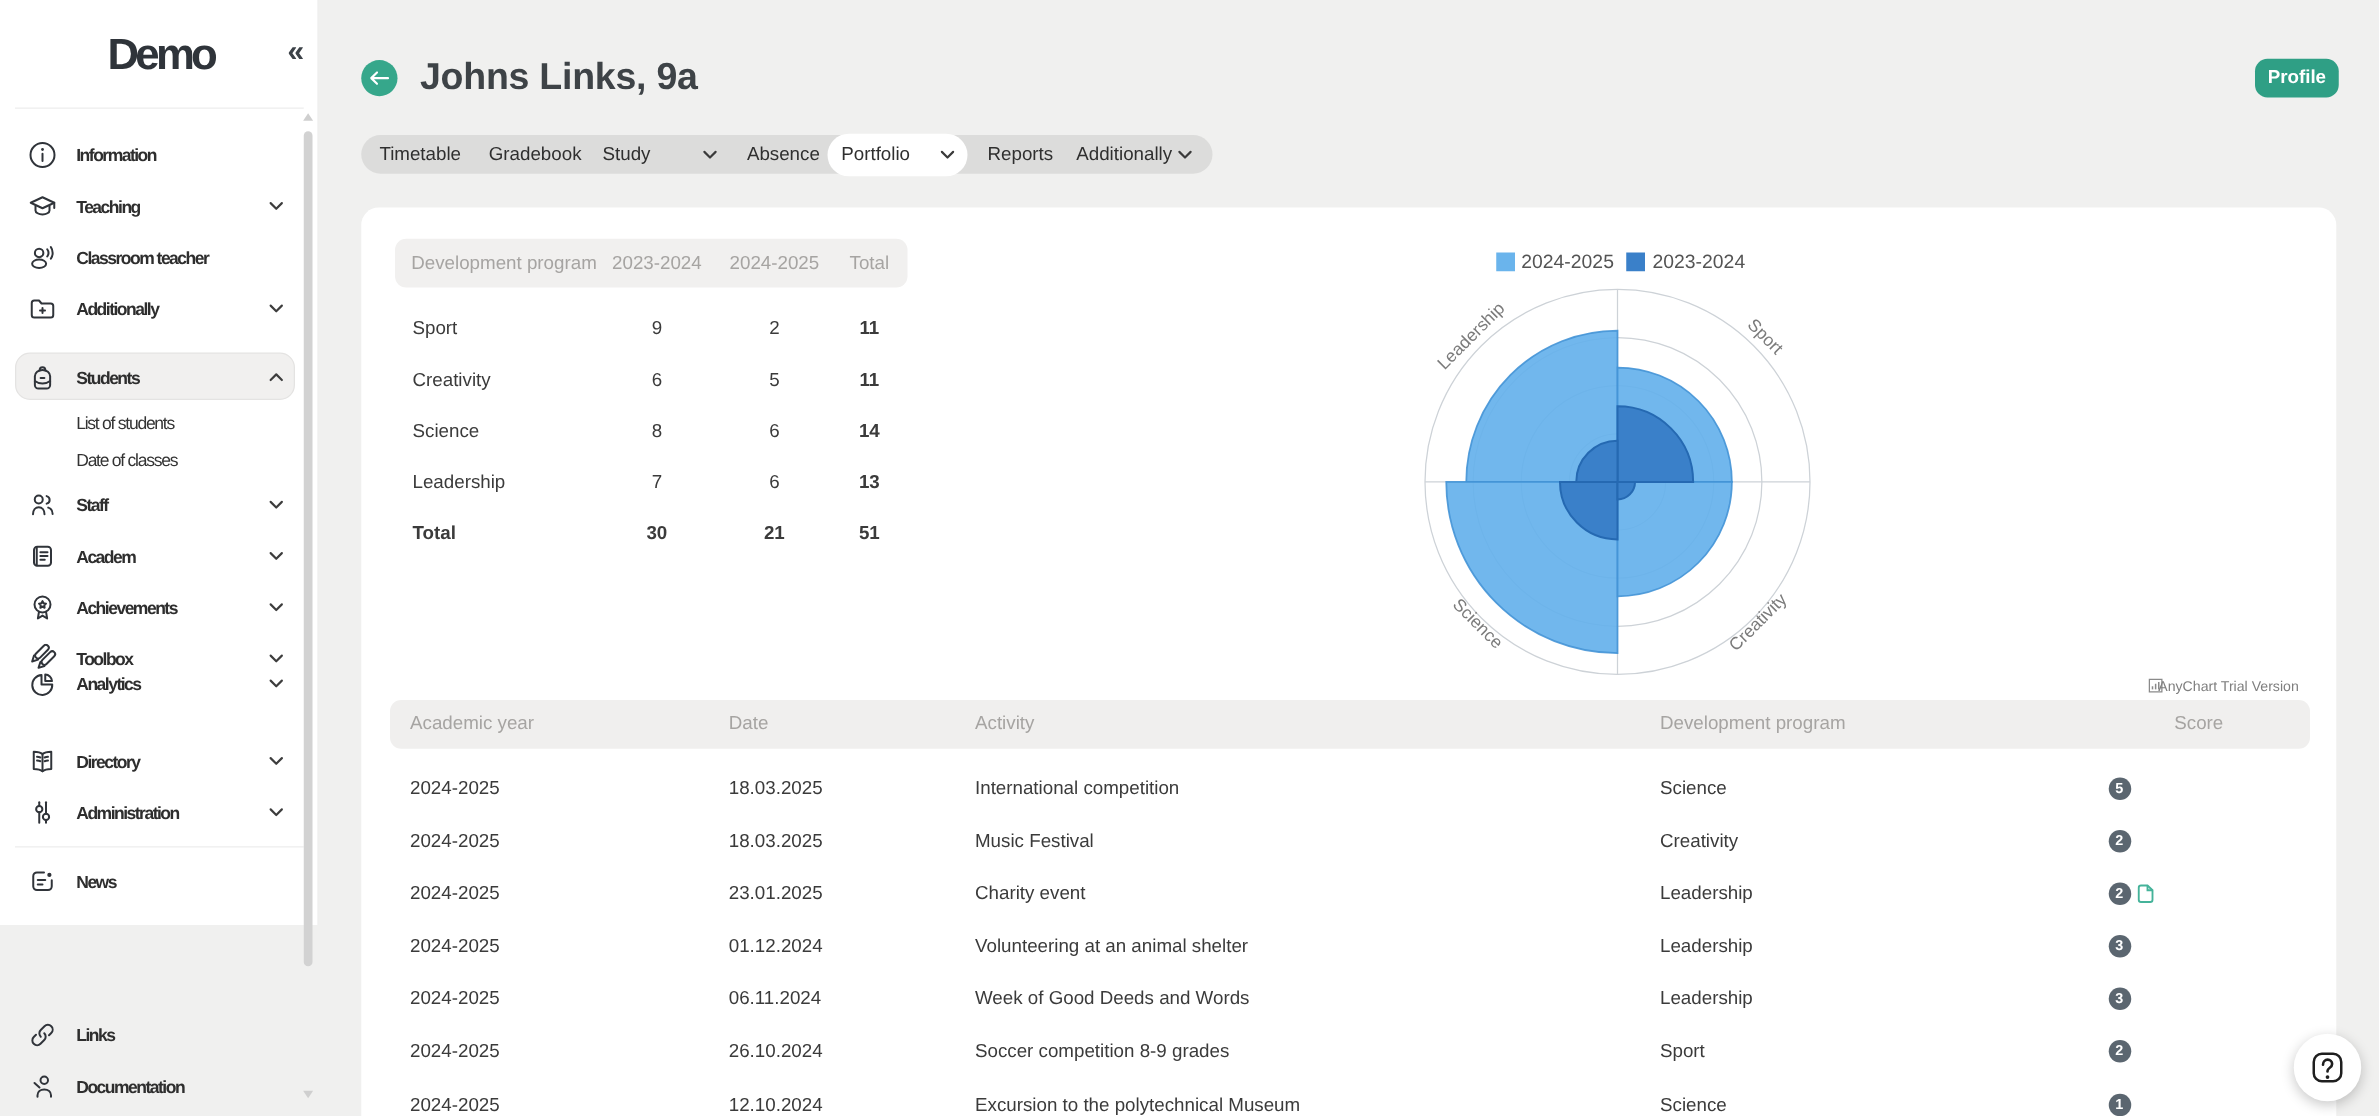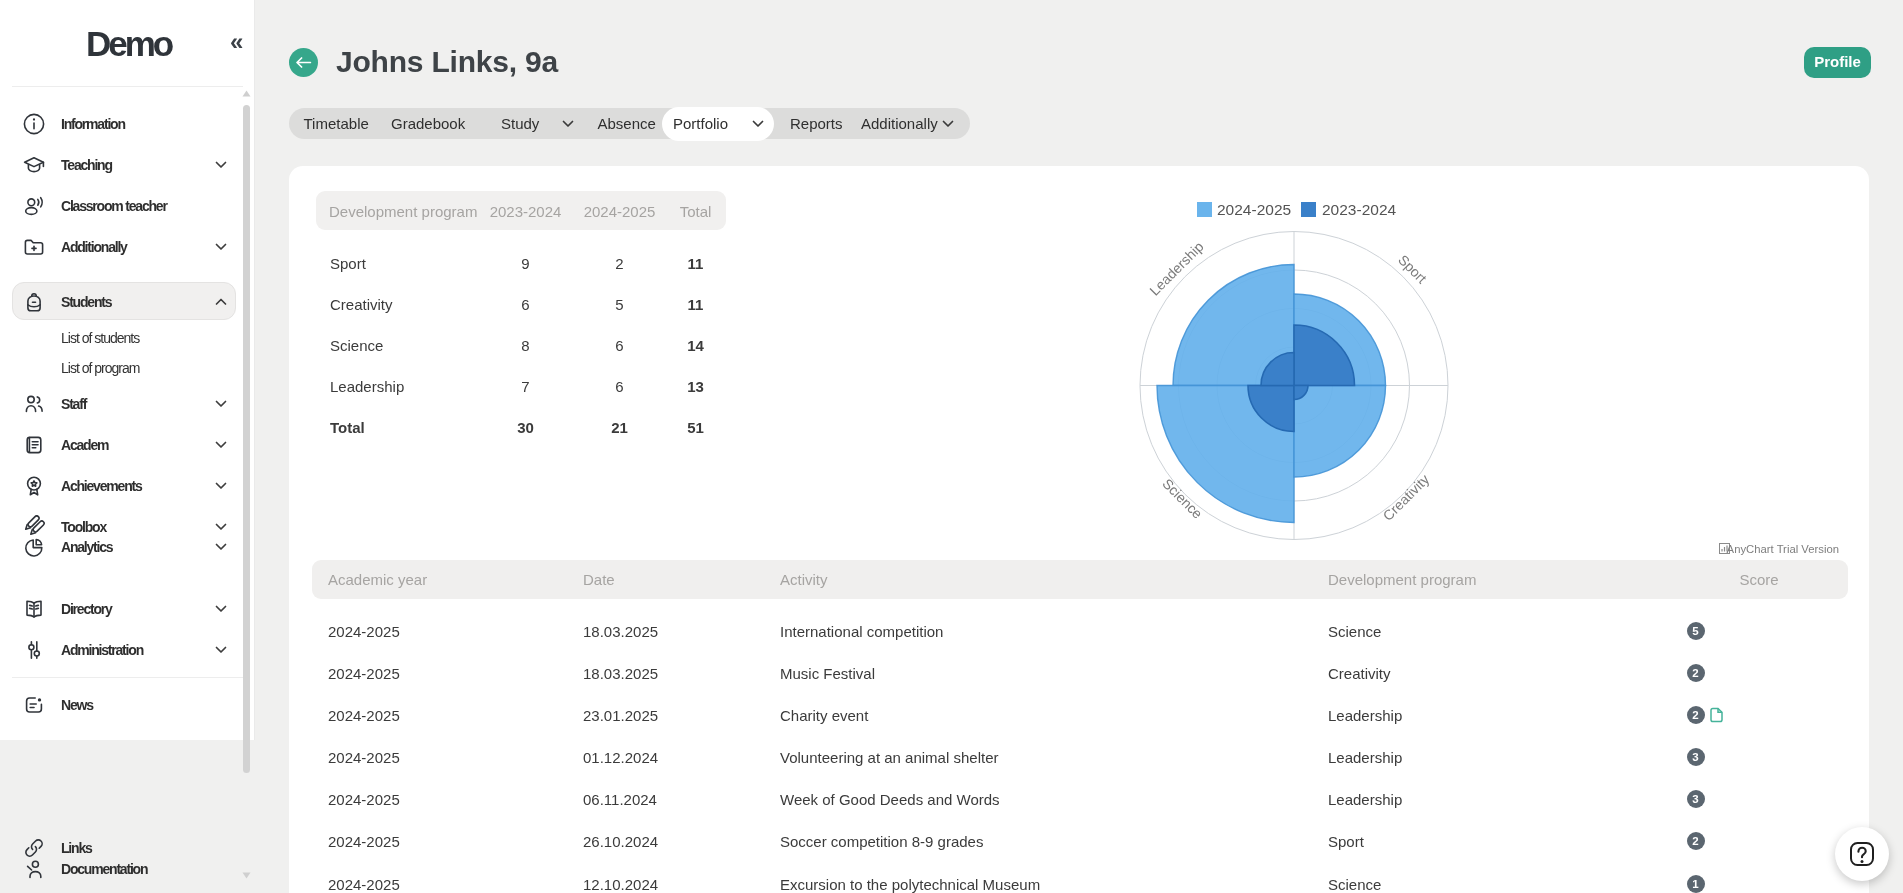--- a/index.html
+++ b/index.html
@@ -40,21 +40,21 @@
     <svg width="29" height="29" viewBox="0 0 29 29">
         <path d="M12.6 10 L8 14.5 L12.6 19 M8.4 14.5 H21.4" stroke="#fff" stroke-width="1.7" fill="none" stroke-linecap="round" stroke-linejoin="round"></path>
       </svg>
   </div>
   <div class="title">Johns Links, 9a</div>
   <div class="profile">Profile</div>
   <div class="tabbar">
     <div class="whitepill"></div>
     <div class="tab" style="left:14.5px;">Timetable</div>
     <div class="tab" style="left:102px;">Gradebook</div>
-    <div class="tab" style="left:212px;text-align:center;">Study</div>
+    <div class="tab" style="left:193px;text-align:center;">Study</div>
     <svg class="abs" style="left:273px; top:12px;" width="12" height="8" viewBox="0 0 12 8">
         <path d="M1.5 1.5 L6 6 L10.5 1.5" stroke="#3a3a3a" stroke-width="1.7" fill="none" stroke-linecap="round" stroke-linejoin="round"></path>
       </svg>
     <div class="tab" style="left:308.5px;">Absence</div>
     <div class="tab" style="left:384px;">Portfolio</div>
     <svg class="abs" style="left:463px; top:12px;" width="12" height="8" viewBox="0 0 12 8">
         <path d="M1.5 1.5 L6 6 L10.5 1.5" stroke="#3a3a3a" stroke-width="1.7" fill="none" stroke-linecap="round" stroke-linejoin="round"></path>
       </svg>
     <div class="tab" style="left:501px;">Reports</div>
     <div class="tab" style="left:572px;">Additionally</div>
@@ -230,21 +230,21 @@
         <path d="M5.9 11 C5.9 8.2 8.6 6 12 6 C15.4 6 18.1 8.2 18.1 11 V17.9 C18.1 19.5 16.8 20.8 15.2 20.8 H8.8 C7.2 20.8 5.9 19.5 5.9 17.9 Z"></path>
         <path d="M5.9 14.8 C7.6 16.1 9.7 16.8 12 16.8 C14.3 16.8 16.4 16.1 18.1 14.8"></path>
         <line x1="10.5" y1="12.3" x2="13.5" y2="12.3"></line>
       </svg>
     <div class="lb">Students</div>
     <svg class="ch" width="12" height="8" viewBox="0 0 12 8">
         <path d="M1.5 6 L6 1.5 L10.5 6" stroke="#3d3d3d" stroke-width="1.7" fill="none" stroke-linecap="round" stroke-linejoin="round"></path>
       </svg>
   </div>
   <div class="sub" style="top:338px;">List of students</div>
-  <div class="sub" style="top:368px;">List of program</div>
+  <div class="sub" style="top:368px;">Date of classes</div>
   <div class="mi" style="top:383px;">
     <svg class="ic" viewBox="0 0 24 24" fill="none" stroke="#30343a" stroke-width="1.6" stroke-linecap="round" stroke-linejoin="round">
         <circle cx="9" cy="7.6" r="3.2"></circle>
         <path d="M4.4 19.4 C4.4 16 6.4 13.8 9 13.8 C11.6 13.8 13.6 16 13.6 19.4"></path>
         <path d="M15.3 4.9 C16.7 5.3 17.7 6.5 17.7 7.9 C17.7 9.3 16.7 10.5 15.3 10.9"></path>
         <path d="M16.6 14.1 C18.7 14.7 20.1 16.7 20.1 19.2"></path>
       </svg>
     <div class="lb">Staff</div>
     <svg class="ch" width="12" height="8" viewBox="0 0 12 8">
         <path d="M1.5 1.5 L6 6 L10.5 1.5" stroke="#3d3d3d" stroke-width="1.7" fill="none" stroke-linecap="round" stroke-linejoin="round"></path>
@@ -328,21 +328,21 @@
   </div>
   <div class="mi" style="top:684px;">
     <svg class="ic" viewBox="0 0 24 24" fill="none" stroke="#30343a" stroke-width="1.6" stroke-linecap="round" stroke-linejoin="round">
         <path d="M19.4 11.2 V16 C19.4 17.7 18.1 19 16.4 19 H7.6 C5.9 19 4.6 17.7 4.6 16 V8 C4.6 6.3 5.9 5 7.6 5 H13.2"></path>
         <circle cx="17.5" cy="6.9" r="2.5" fill="#30343a" stroke="#fff" stroke-width="1.6"></circle>
         <line x1="8.2" y1="11" x2="14.2" y2="11"></line>
         <line x1="8.2" y1="14.5" x2="12" y2="14.5"></line>
       </svg>
     <div class="lb">News</div>
   </div>
-  <div class="mi" style="top:827px;">
+  <div class="mi" style="top:807px;">
     <svg class="ic" viewBox="0 0 24 24" fill="none" stroke="#30343a" stroke-width="1.6" stroke-linecap="round" stroke-linejoin="round">
         <path d="M10.6 13.4 A3.8 3.8 0 0 1 10.6 8 L13.6 5 A3.8 3.8 0 0 1 19 10.4 L17.2 12.2"></path>
         <path d="M13.4 10.6 A3.8 3.8 0 0 1 13.4 16 L10.4 19 A3.8 3.8 0 0 1 5 13.6 L6.8 11.8"></path>
       </svg>
     <div class="lb">Links</div>
   </div>
   <div class="mi" style="top:848px;">
     <svg class="ic" viewBox="0 0 24 24" fill="none" stroke="#30343a" stroke-width="1.6" stroke-linecap="round" stroke-linejoin="round">
         <circle cx="13.4" cy="7.2" r="3"></circle>
         <path d="M8 20.4 V19.2 C8 16.4 10.3 14.6 13.4 14.6 C16.5 14.6 18.8 16.4 18.8 19.2 V20.4"></path>

